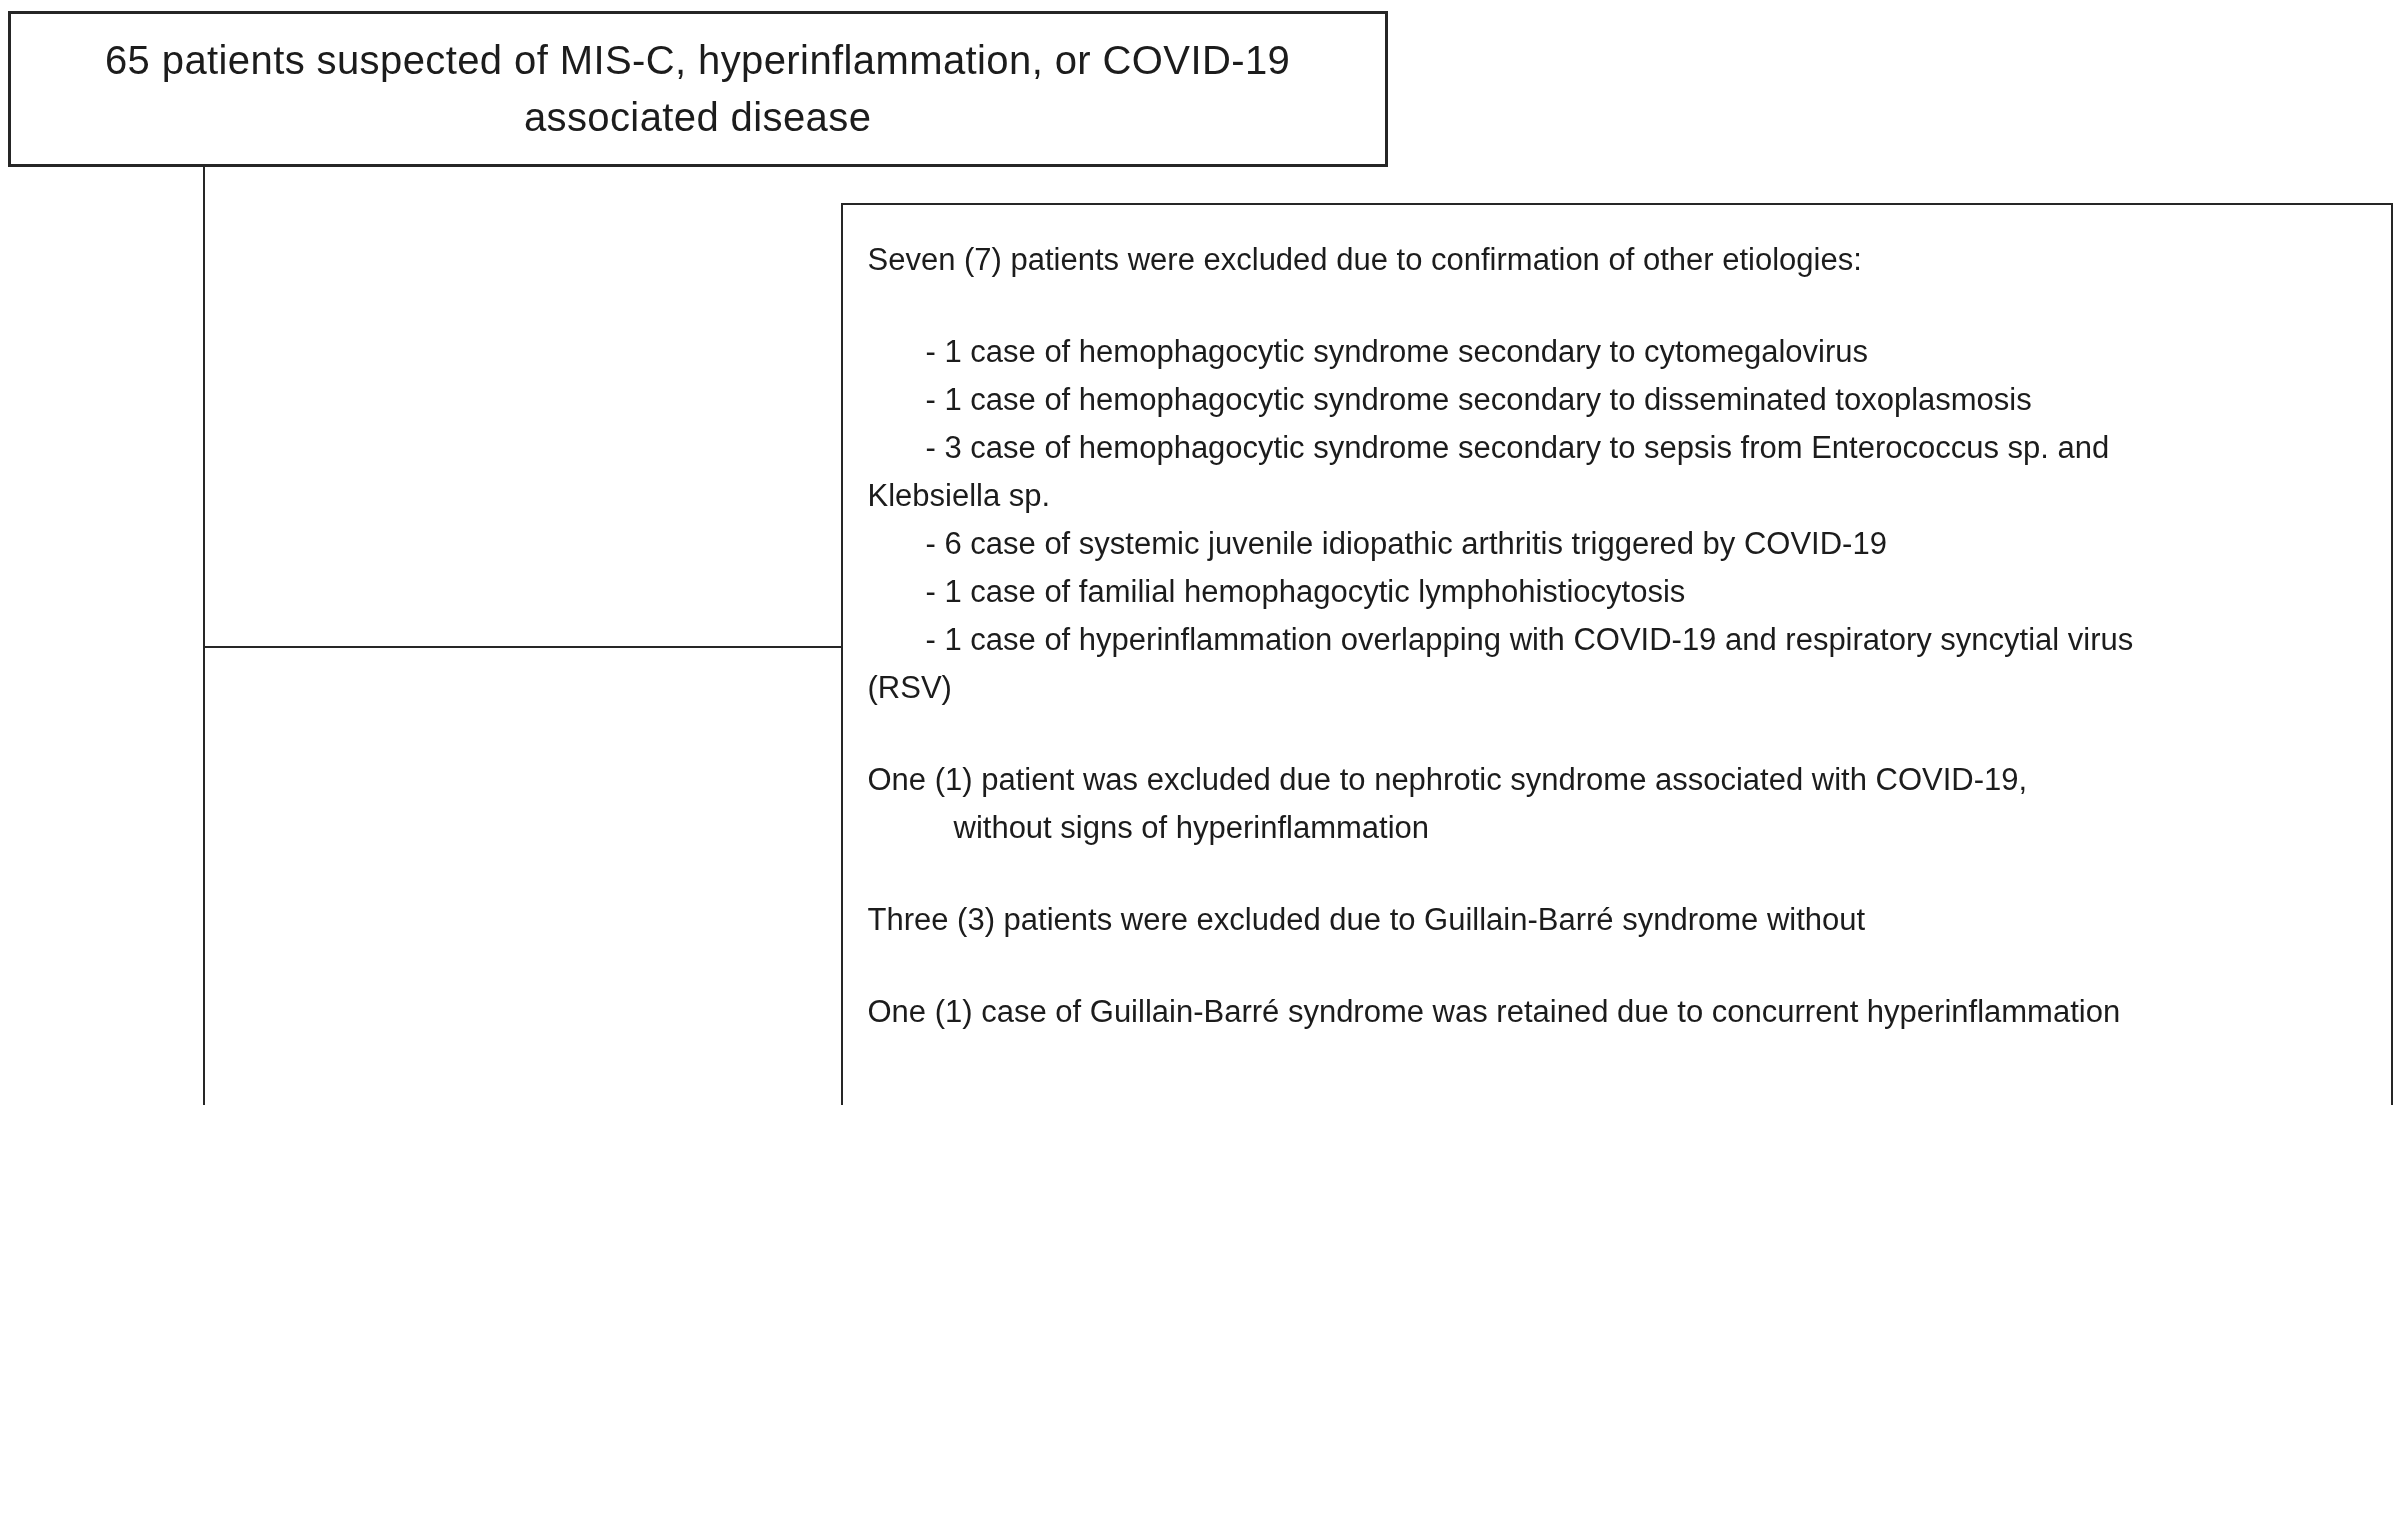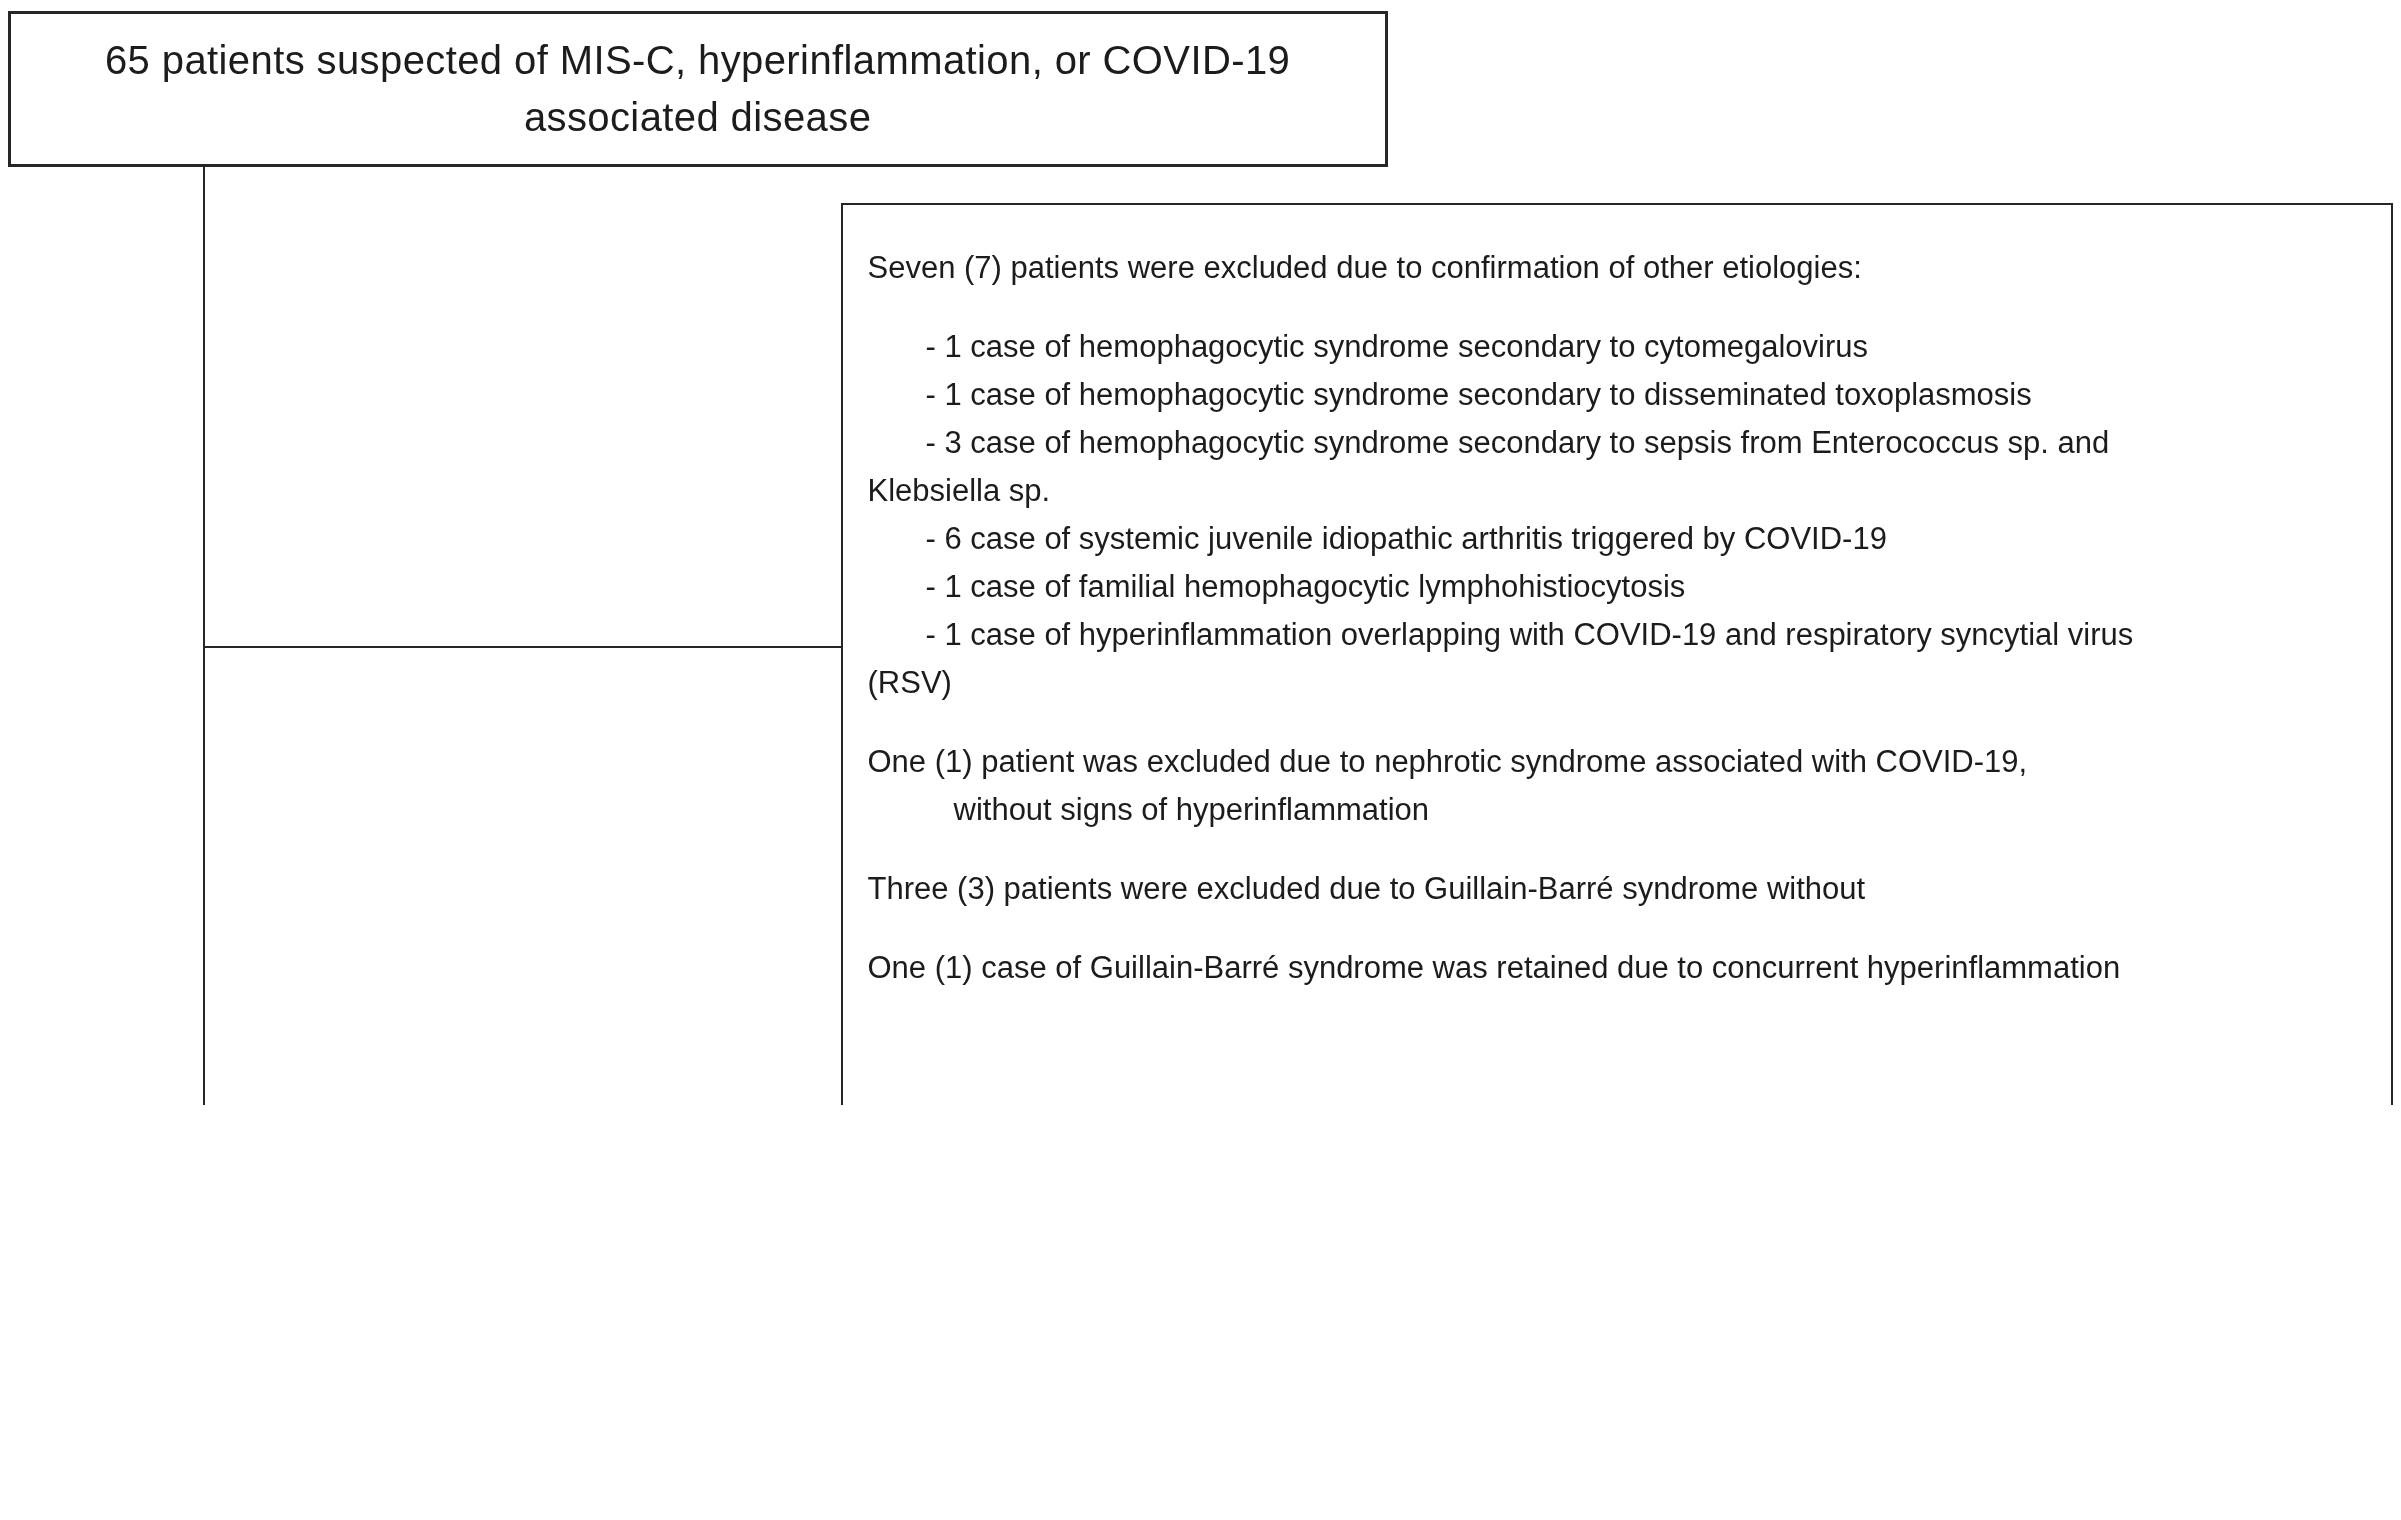--- a/index.html
+++ b/index.html
@@ -43,22 +43,22 @@
   #h-line { left: 203px; top: 646px; width: 639px; height: 2.3px; }
 
   
   #excl-box {
     left: 841px; top: 203px;
     width: 1552px; height: 927px;
     padding: 23px 24.5px;
     font-size: 31px;
     line-height: 48px;
   }
-  #excl-box .para { margin-top: 31px; }
-  #excl-box .para.first { margin-top: 16px; }
+  #excl-box .para { margin-top: 44px; }
+  #excl-box .para.first { margin-top: 8px; }
   #excl-box .line { white-space: nowrap; }
   #excl-box .dash { padding-left: 58px; }
   #excl-box .cont { padding-left: 86px; }
 
   
   #result-box {
     left: 21.4px; top: 1218px;
     width: 1014px; height: 289px;
     border-width: 3.1px;
     padding: 26px 23px 0 34px;

